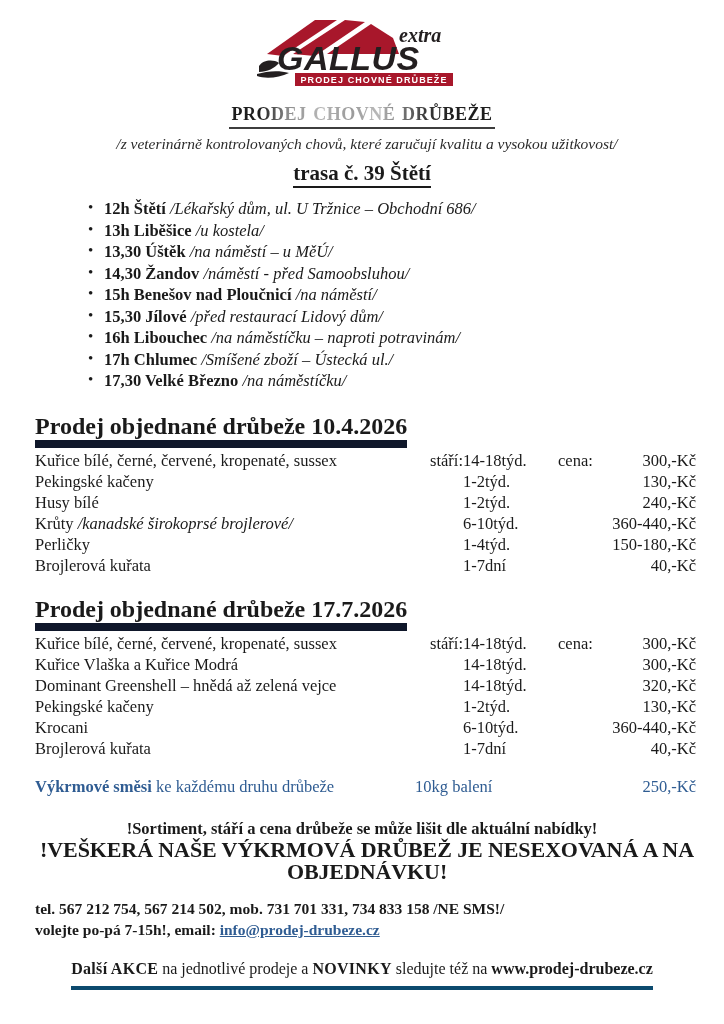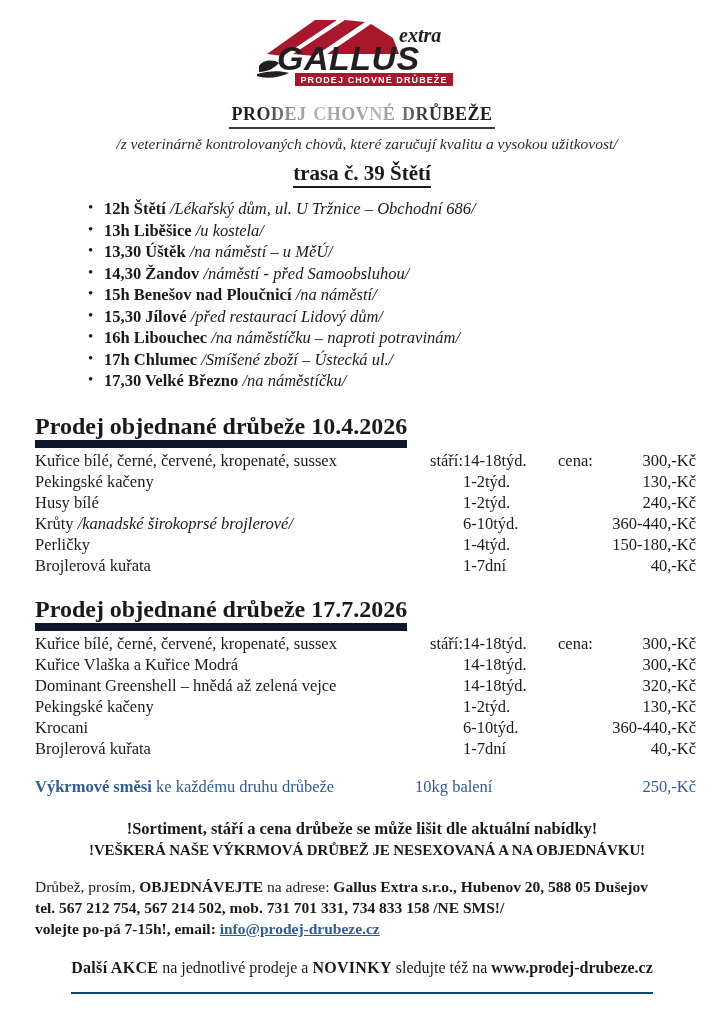--- a/index.html
+++ b/index.html
@@ -159,21 +159,21 @@
   td.f-price { text-align: right; }
   .feed b { font-weight: bold; }
 
   
   .notices {
     text-align: center;
     margin-top: 21px;
     font-weight: bold;
   }
   .notice-1 { font-size: 16.5px; line-height: 21px; }
-  .notice-2 { font-size: 15px; line-height: 22px; letter-spacing: -0.1px; margin-left: 10px; }
+  .notice-2 { font-size: 22px; line-height: 22px; letter-spacing: -0.1px; margin-left: 10px; }
 
   
   .contact {
     margin-top: 15px;
     padding: 0 20px 0 35px;
     font-size: 15.5px;
     line-height: 21px;
   }
   .contact .b { font-weight: bold; }
   .contact .mail {
@@ -183,22 +183,22 @@
   }
 
   
   .footer {
     text-align: center;
     margin-top: 20px;
     font-size: 16px;
     font-weight: bold;
   }
   .footer .ul {
-    border-bottom: 2px solid #0c4a6e;
-    padding-bottom: 15px;
+    border-bottom: 4px solid #0c4a6e;
+    padding-bottom: 8px;
     display: inline-block;
   }
   .footer .hv { font-weight: bold; letter-spacing: 0.3px; }
   .footer .reg { font-weight: normal; }
 </style>
 </head>
 <body>
 
 <div class="page">
 
@@ -358,21 +358,20 @@
       </tbody>
     </table>
   </div>
 
   <div class="notices">
     <div class="notice-1">!Sortiment, stáří a cena drůbeže se může lišit dle aktuální nabídky!</div>
     <div class="notice-2">!VEŠKERÁ NAŠE VÝKRMOVÁ DRŮBEŽ JE NESEXOVANÁ A NA OBJEDNÁVKU!</div>
   </div>
 
   <div class="contact">
-    <div><span>Drůbež, prosím, </span><span class="b">OBJEDNÁVEJTE</span><span> na adrese: </span><span class="b">Gallus Extra s.r.o., Hubenov 20, 588 05 Dušejov</span></div>
     <div class="b">tel. 567 212 754, 567 214 502, mob. 731 701 331, 734 833 158 /NE SMS!/</div>
     <div class="b"><span>volejte po-pá 7-15h!, email: </span><a class="mail" href="#">info@prodej-drubeze.cz</a></div>
   </div>
 
   <div class="footer">
     <span class="ul"><span class="hv">Další AKCE</span><span class="reg"> na jednotlivé prodeje a </span><span class="hv">NOVINKY</span><span class="reg"> sledujte též na </span><span>www.prodej-drubeze.cz</span></span>
   </div>
 
 </div>
 

